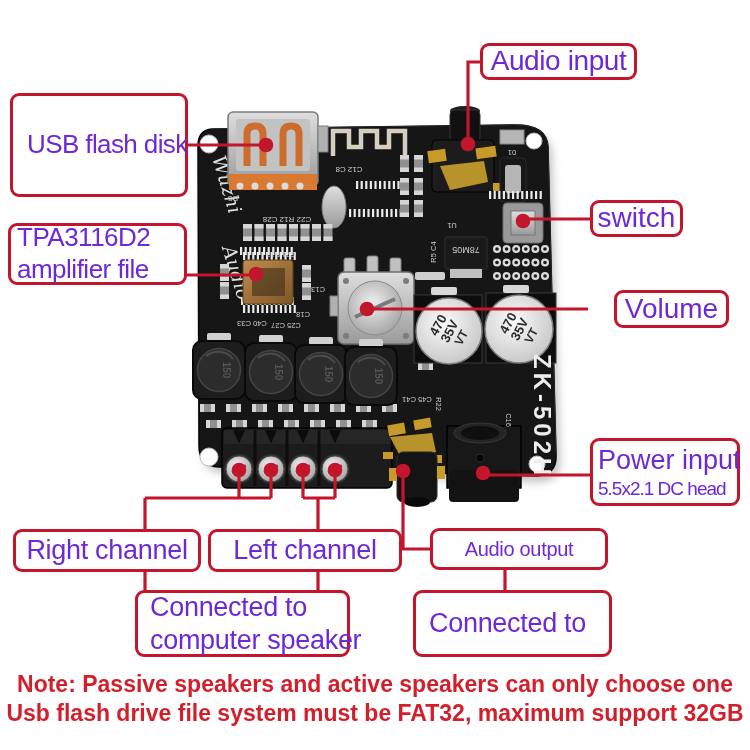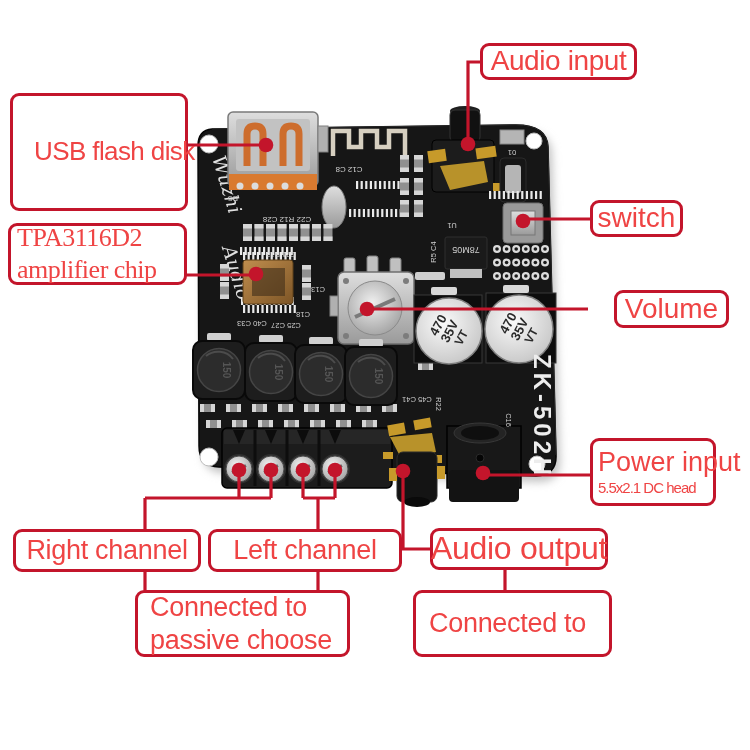--- a/index.html
+++ b/index.html
@@ -1,20 +1,20 @@
 <!DOCTYPE html>
 <html><head>
 <meta charset="utf-8">
 <style>
   html,body{margin:0;padding:0;background:#fff;}
   #stage{position:relative;width:750px;height:750px;background:#ffffff;overflow:hidden;
          font-family:"Liberation Sans",sans-serif;}
   #board-svg{position:absolute;left:0;top:0;}
   .co{position:absolute;background:#fff;border:3px solid #c3152b;border-radius:9px;
-      color:#ef4444;display:flex;flex-direction:column;justify-content:center;
+      color:#6d28d9;display:flex;flex-direction:column;justify-content:center;
       box-sizing:border-box;line-height:1.22;}
   .co .l{white-space:nowrap;}
   .ctr{align-items:center;text-align:center;}
   .lft{align-items:flex-start;}
   #note{position:absolute;left:0;top:670px;width:750px;text-align:center;
         color:#d21f2b;font-weight:bold;font-size:23px;line-height:1.25;}
   svg text{font-family:"Liberation Sans",sans-serif;}
   .scr{font-family:"DejaVu Serif",serif;font-style:italic;}
 </style>
 </head>
@@ -355,61 +355,65 @@
     <circle cx="367" cy="309" r="7.3"></circle>
     <circle cx="483" cy="473" r="7.3"></circle>
     <circle cx="403" cy="471" r="7.3"></circle>
     <circle cx="239" cy="470" r="7.3"></circle>
     <circle cx="271" cy="470" r="7.3"></circle>
     <circle cx="303" cy="470" r="7.3"></circle>
     <circle cx="335" cy="470" r="7.3"></circle>
   </g>
 </svg>
 
-<div class="co lft" style="left:10px;top:93px;width:178px;height:118px;font-size:26px;letter-spacing:-0.6px;padding-left:21px;">
+<div class="co lft" style="left:10px;top:93px;width:178px;height:104px;font-size:26px;letter-spacing:-0.6px;padding-left:14px;">
   <div class="l">USB flash disk</div>
 </div>
 
-<div class="co lft" style="left:8px;top:223px;width:179px;height:62px;font-size:26px;letter-spacing:-0.5px;padding-left:6px;font-family:Liberation Serif, serif;">
+<div class="co lft" style="left:8px;top:223px;width:179px;height:62px;font-size:26px;letter-spacing:-0.5px;padding-left:6px;">
   <div class="l">TPA3116D2</div>
-  <div class="l">amplifier chip</div>
+  <div class="l">amplifier file</div>
 </div>
 
 <div class="co ctr" style="left:480px;top:43px;width:157px;height:37px;font-size:28px;letter-spacing:-0.4px;">
   <div class="l">Audio input</div>
 </div>
 
 <div class="co ctr" style="left:590px;top:200px;width:93px;height:37px;font-size:28px;">
   <div class="l">switch</div>
 </div>
 
 <div class="co ctr" style="left:588px;top:290px;width:115px;height:38px;font-size:28px;margin-left:26px;">
   <div class="l">Volume</div>
 </div>
 
-<div class="co lft" style="left:590px;top:438px;width:126px;height:68px;padding-left:5px;">
+<div class="co lft" style="left:590px;top:438px;width:150px;height:68px;padding-left:5px;">
   <div class="l" style="font-size:27px;">Power input</div>
-  <div class="l" style="font-size:15px;letter-spacing:-1px;">5.5x2.1 DC head</div>
+  <div class="l" style="font-size:19px;letter-spacing:-1px;">5.5x2.1 DC head</div>
 </div>
 
 <div class="co ctr" style="left:13px;top:529px;width:188px;height:43px;font-size:27px;letter-spacing:-0.3px;">
   <div class="l">Right channel</div>
 </div>
 
 <div class="co ctr" style="left:208px;top:529px;width:194px;height:43px;font-size:27px;letter-spacing:-0.3px;">
   <div class="l">Left channel</div>
 </div>
 
-<div class="co ctr" style="left:430px;top:528px;width:178px;height:42px;font-size:32px;letter-spacing:-0.3px;">
+<div class="co ctr" style="left:430px;top:528px;width:178px;height:42px;font-size:20px;letter-spacing:-0.3px;">
   <div class="l">Audio output</div>
 </div>
 
 <div class="co lft" style="left:135px;top:590px;width:215px;height:67px;font-size:27px;letter-spacing:-0.3px;padding-left:12px;">
   <div class="l">Connected to</div>
-  <div class="l">passive choose</div>
+  <div class="l">computer speaker</div>
 </div>
 
 <div class="co lft" style="left:413px;top:590px;width:199px;height:67px;font-size:27px;letter-spacing:-0.3px;padding-left:13px;">
   <div class="l">Connected to</div>
 </div>
 
+<div id="note">
+  <div>Note: Passive speakers and active speakers can only choose one</div>
+  <div>Usb flash drive file system must be FAT32, maximum support 32GB</div>
+</div>
 
 </div>
 
 </body></html>

